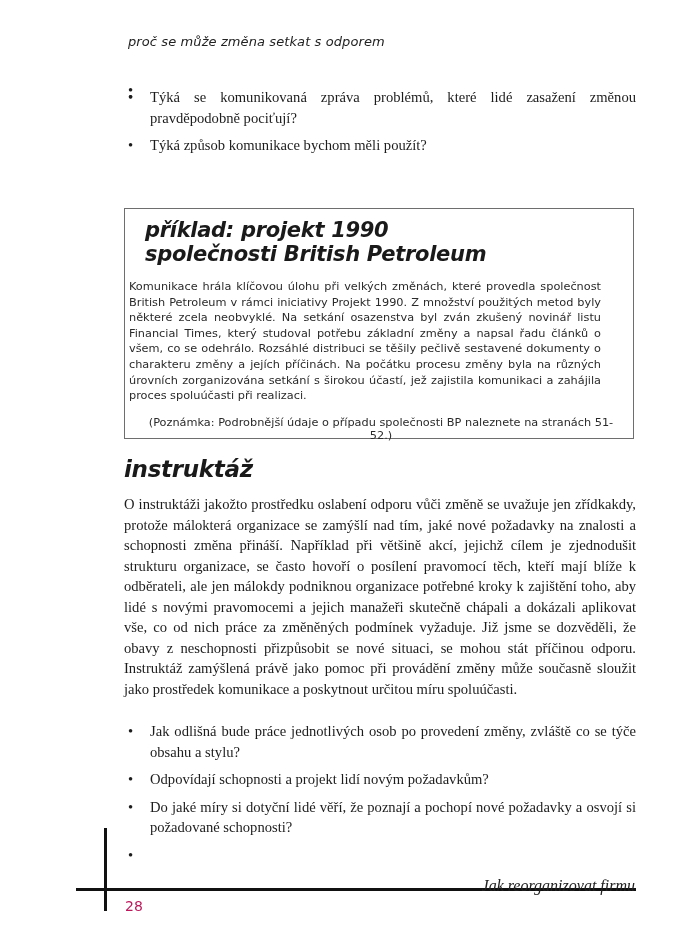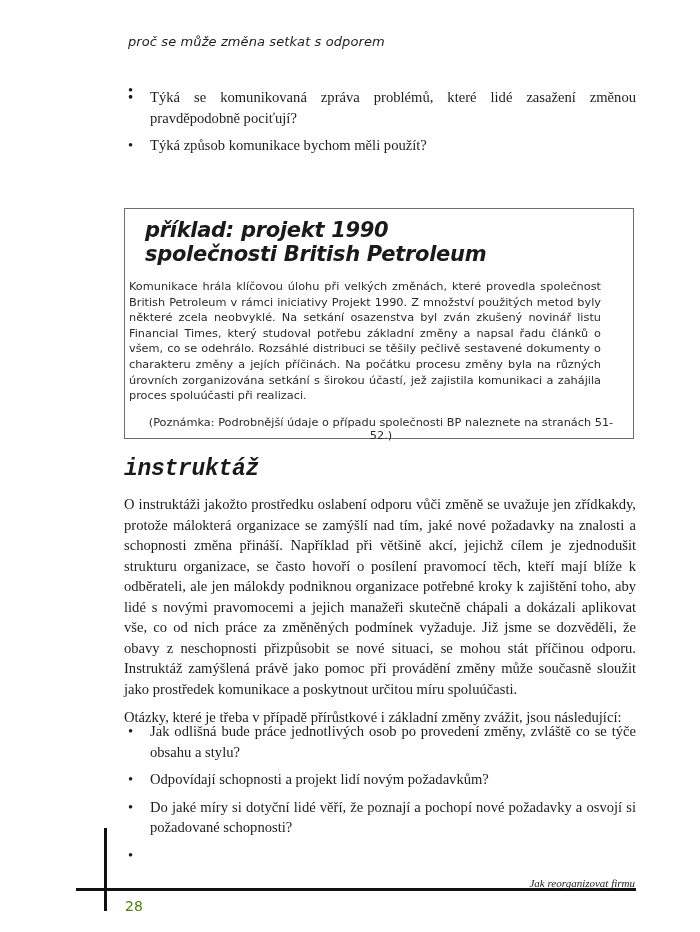--- a/index.html
+++ b/index.html
@@ -38,25 +38,25 @@
     font-family:"DejaVu Sans", sans-serif; font-weight:bold; font-style:italic;
     font-size:23px; color:#1a1a1a; letter-spacing:-0.3px;
   }
   .section-body { position:absolute; left:104px; top:494px; width:512px; }
   .section-body p { margin:0 0 8px 0; text-align:justify; }
   .bottom-list { position:absolute; left:104px; top:721px; width:512px; }
   .vline { position:absolute; left:84px; top:828px; width:3px; height:83px; background:#111; }
   .hline { position:absolute; left:56px; top:888px; width:560px; height:3px; background:#111; }
   .page-number {
     position:absolute; left:105px; top:898px;
-    font-family:"DejaVu Sans", sans-serif; font-size:14px; color:#4d7c0f;
+    font-family:"DejaVu Sans", sans-serif; font-size:14px; color:#be185d;
   }
   .book-title {
     position:absolute; right:85px; top:877px;
-    font-family:"Liberation Serif", serif; font-style:italic; font-size:11px; color:#222;
+    font-family:"Liberation Serif", serif; font-style:italic; font-size:16px; color:#222;
   }
 </style>
 </head>
 <body>
 
 <div class="page">
 
   <div class="running-head">proč se může změna setkat s odporem</div>
 
   <ul class="bullets serif top-list">
@@ -68,25 +68,24 @@
 
   <div class="example-box">
     <div class="example-title">
       <div>příklad: projekt 1990</div>
       <div>společnosti British Petroleum</div>
     </div>
     <div class="example-body">Komunikace hrála klíčovou úlohu při velkých změnách, které provedla společnost British Petroleum v rámci iniciativy Projekt 1990. Z množství použitých metod byly některé zcela neobvyklé. Na setkání osazenstva byl zván zkušený novinář listu Financial Times, který studoval potřebu základní změny a napsal řadu článků o všem, co se odehrálo. Rozsáhlé distribuci se těšily pečlivě sestavené dokumenty o charakteru změny a jejích příčinách. Na počátku procesu změny byla na různých úrovních zorganizována setkání s širokou účastí, jež zajistila komunikaci a zahájila proces spoluúčasti při realizaci.</div>
     <div class="example-note">(Poznámka: Podrobnější údaje o případu společnosti BP naleznete na stranách 51-52.)</div>
   </div>
 
-  <h2 class="section-heading" style="margin:0;font-family:Liberation Mono, monospace;">instruktáž</h2>
+  <h2 class="section-heading" style="margin:0;">instruktáž</h2>
 
   <div class="section-body serif">
     <p>O instruktáži jakožto prostředku oslabení odporu vůči změně se uvažuje jen zřídkakdy, protože málokterá organizace se zamýšlí nad tím, jaké nové požadavky na znalosti a schopnosti změna přináší. Například při většině akcí, jejichž cílem je zjednodušit strukturu organizace, se často hovoří o posílení pravomocí těch, kteří mají blíže k odběrateli, ale jen málokdy podniknou organizace potřebné kroky k zajištění toho, aby lidé s novými pravomocemi a jejich manažeři skutečně chápali a dokázali aplikovat vše, co od nich práce za změněných podmínek vyžaduje. Již jsme se dozvěděli, že obavy z neschopnosti přizpůsobit se nové situaci, se mohou stát příčinou odporu. Instruktáž zamýšlená právě jako pomoc při provádění změny může současně sloužit jako prostředek komunikace a poskytnout určitou míru spoluúčasti.</p>
-    <p>Otázky, které je třeba v případě přírůstkové i základní změny zvážit, jsou následující:</p>
   </div>
 
   <ul class="bullets serif bottom-list">
     <li><span class="dot">•</span><span>Jak odlišná bude práce jednotlivých osob po provedení změny, zvláště co se týče obsahu a stylu?</span></li>
     <li><span class="dot">•</span><span>Odpovídají schopnosti a projekt lidí novým požadavkům?</span></li>
     <li><span class="dot">•</span><span>Do jaké míry si dotyční lidé věří, že poznají a pochopí nové požadavky a osvojí si požadované schopnosti?</span></li>
     <li><span class="dot">•</span></li>
   </ul>
 
   <div class="vline"></div>

